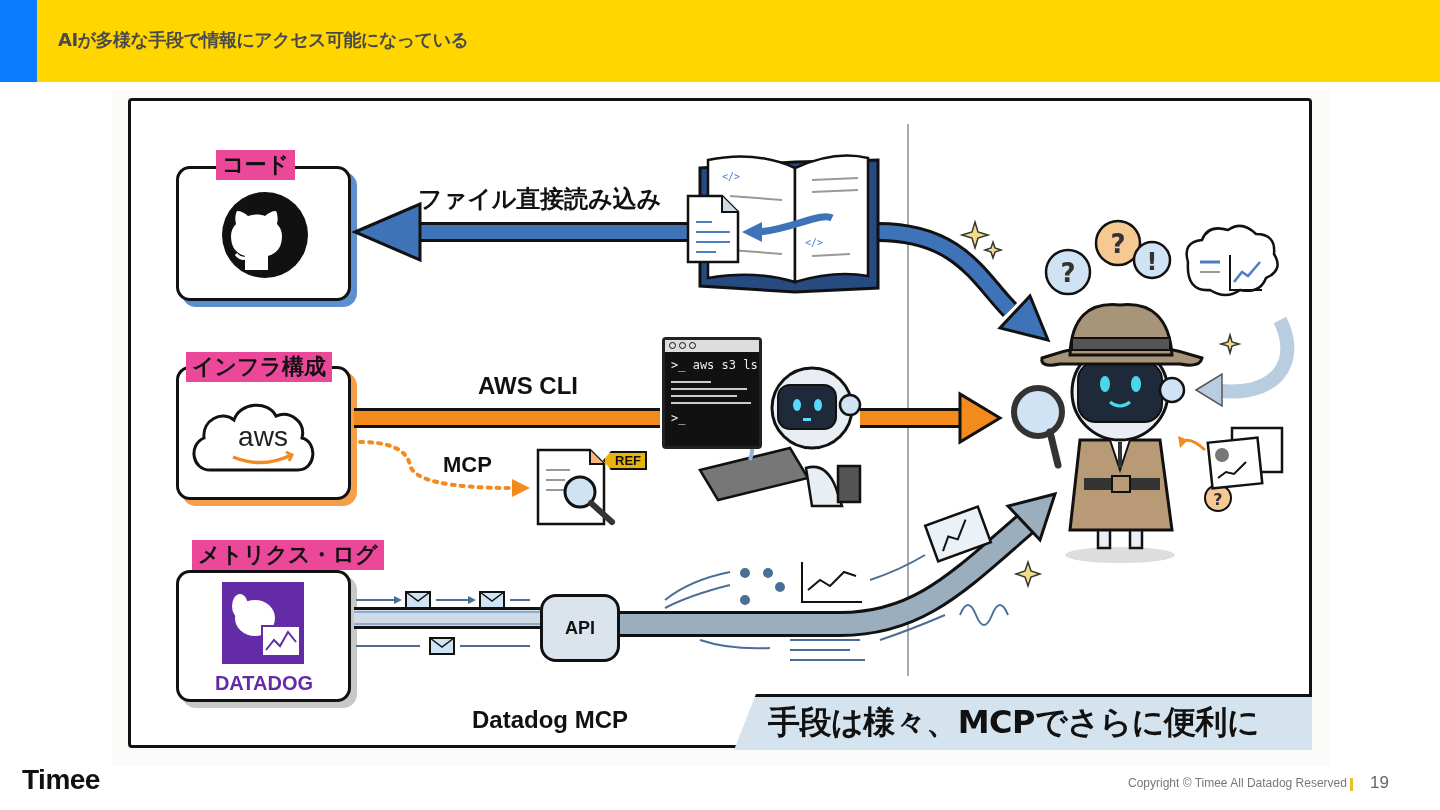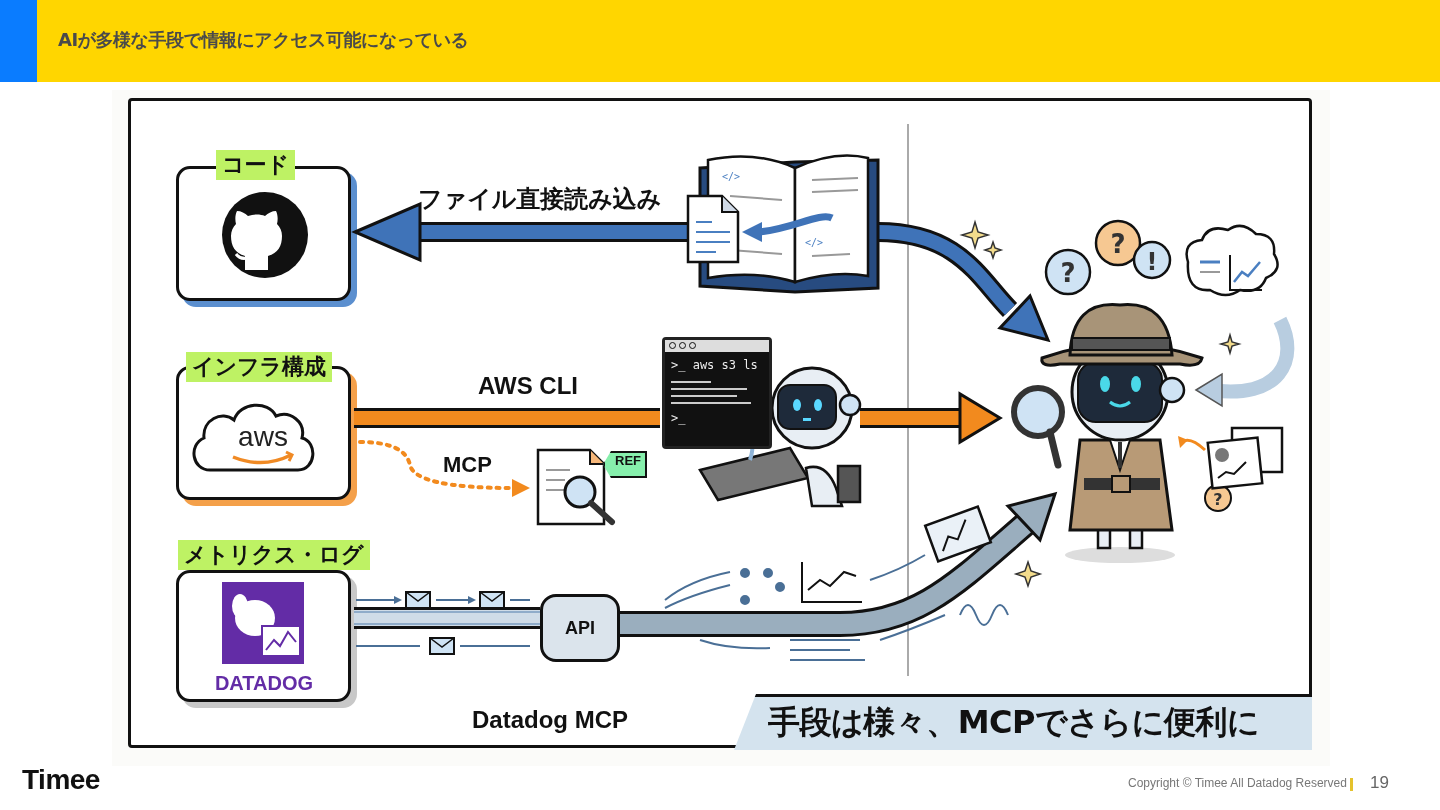--- a/index.html
+++ b/index.html
@@ -13,42 +13,42 @@
   .canvas { position: absolute; left: 112px; top: 90px; width: 1218px; height: 676px; background: #fbfbf9; }
   .frame { position: absolute; left: 128px; top: 98px; width: 1184px; height: 650px; border: 3px solid #111; border-radius: 4px; background: #fff; }
 
   .divider { position: absolute; left: 907px; top: 124px; width: 2px; height: 552px; background: #aaa; }
 
   .src-box { position: absolute; background: #fff; border: 3px solid #111; border-radius: 14px; }
   .src-box.code { left: 176px; top: 166px; width: 175px; height: 135px; box-shadow: 6px 6px 0 #5b8fcf; }
   .src-box.infra { left: 176px; top: 366px; width: 175px; height: 134px; box-shadow: 6px 6px 0 #f4a04a; }
   .src-box.metrics { left: 176px; top: 570px; width: 175px; height: 132px; box-shadow: 6px 6px 0 #c8c8c8; }
 
-  .src-label { position: absolute; font-weight: bold; color: #111; background: #bef264; padding: 0 6px; font-size: 22px; white-space: nowrap; }
+  .src-label { position: absolute; font-weight: bold; color: #111; background: #ec4899; padding: 0 6px; font-size: 22px; white-space: nowrap; }
   .src-label.code { left: 216px; top: 150px; }
   .src-label.infra { left: 186px; top: 352px; }
-  .src-label.metrics { left: 178px; top: 540px; }
+  .src-label.metrics { left: 192px; top: 540px; }
 
   .route-label { position: absolute; font-weight: bold; color: #111; white-space: nowrap; }
   .rl-file { left: 418px; top: 183px; font-size: 24px; }
   .rl-cli { left: 478px; top: 372px; font-size: 24px; font-family: "Liberation Sans", sans-serif; }
   .rl-mcp { left: 443px; top: 452px; font-size: 22px; font-family: "Liberation Sans", sans-serif; }
   .rl-dd { left: 472px; top: 694px; font-size: 24px; font-family: "Liberation Sans", sans-serif; margin-top: 12px; }
 
   .api-pipe { position: absolute; left: 540px; top: 594px; width: 80px; height: 68px; border: 3px solid #111; border-radius: 16px; background: #dbe4ec; display: flex; align-items: center; justify-content: center; font-weight: bold; font-size: 18px; color: #111; font-family: "Liberation Sans", sans-serif; }
 
-  .terminal { position: absolute; left: 662px; top: 337px; width: 110px; height: 112px; background: #111; border: 3px solid #222; border-radius: 4px; }
+  .terminal { position: absolute; left: 662px; top: 337px; width: 100px; height: 112px; background: #111; border: 3px solid #222; border-radius: 4px; }
   .terminal .bar { height: 14px; background: #ddd; border-bottom: 2px solid #111; display: flex; gap: 3px; padding: 2px 4px; }
   .terminal .dot { width: 7px; height: 7px; border: 1.5px solid #111; border-radius: 50%; }
   .terminal .cmd { color: #eee; font-family: "DejaVu Sans Mono", monospace; font-size: 12px; padding: 4px 6px; white-space: nowrap; }
   .terminal .lines { padding: 0 6px; }
   .terminal .ln { height: 2px; background: #ccc; margin: 5px 0; }
   .terminal .prompt { color: #eee; font-family: "DejaVu Sans Mono", monospace; font-size: 12px; padding: 2px 6px; }
 
-  .ref-tag { position: absolute; left: 603px; top: 451px; background: #86efac; border: 2px solid #111; padding: 0 4px 8px 10px; font-size: 13px; font-weight: bold; color: #111; font-family: "Liberation Sans", sans-serif; clip-path: polygon(8px 0, 100% 0, 100% 100%, 8px 100%, 0 50%); text-align: right; }
+  .ref-tag { position: absolute; left: 603px; top: 451px; background: #eab308; border: 2px solid #111; padding: 0 4px 0 10px; font-size: 13px; font-weight: bold; color: #111; font-family: "Liberation Sans", sans-serif; clip-path: polygon(8px 0, 100% 0, 100% 100%, 8px 100%, 0 50%); text-align: right; }
 
   .caption { position: absolute; left: 734px; top: 694px; width: 578px; height: 56px; background: #d4e3ee; border-top: 3px solid #111; clip-path: polygon(22px 0, 100% 0, 100% 100%, 0 100%); }
   .caption-text { position: absolute; left: 768px; top: 701px; font-size: 32px; font-weight: bold; color: #111; white-space: nowrap; letter-spacing: -0.5px; }
 
   .footer-logo { position: absolute; left: 22px; top: 764px; font-family: "Liberation Sans", sans-serif; font-weight: bold; font-size: 28px; color: #111; letter-spacing: -0.5px; }
   .footer-copy { position: absolute; left: 1128px; top: 776px; font-size: 12px; color: #777; font-family: "Liberation Sans", sans-serif; }
   .footer-sep { position: absolute; left: 1350px; top: 778px; width: 3px; height: 13px; background: #e5c22c; }
   .footer-page { position: absolute; left: 1370px; top: 773px; font-size: 17px; color: #666; font-family: "Liberation Sans", sans-serif; }
 
   svg.art { position: absolute; left: 0; top: 0; width: 1440px; height: 810px; pointer-events: none; }

